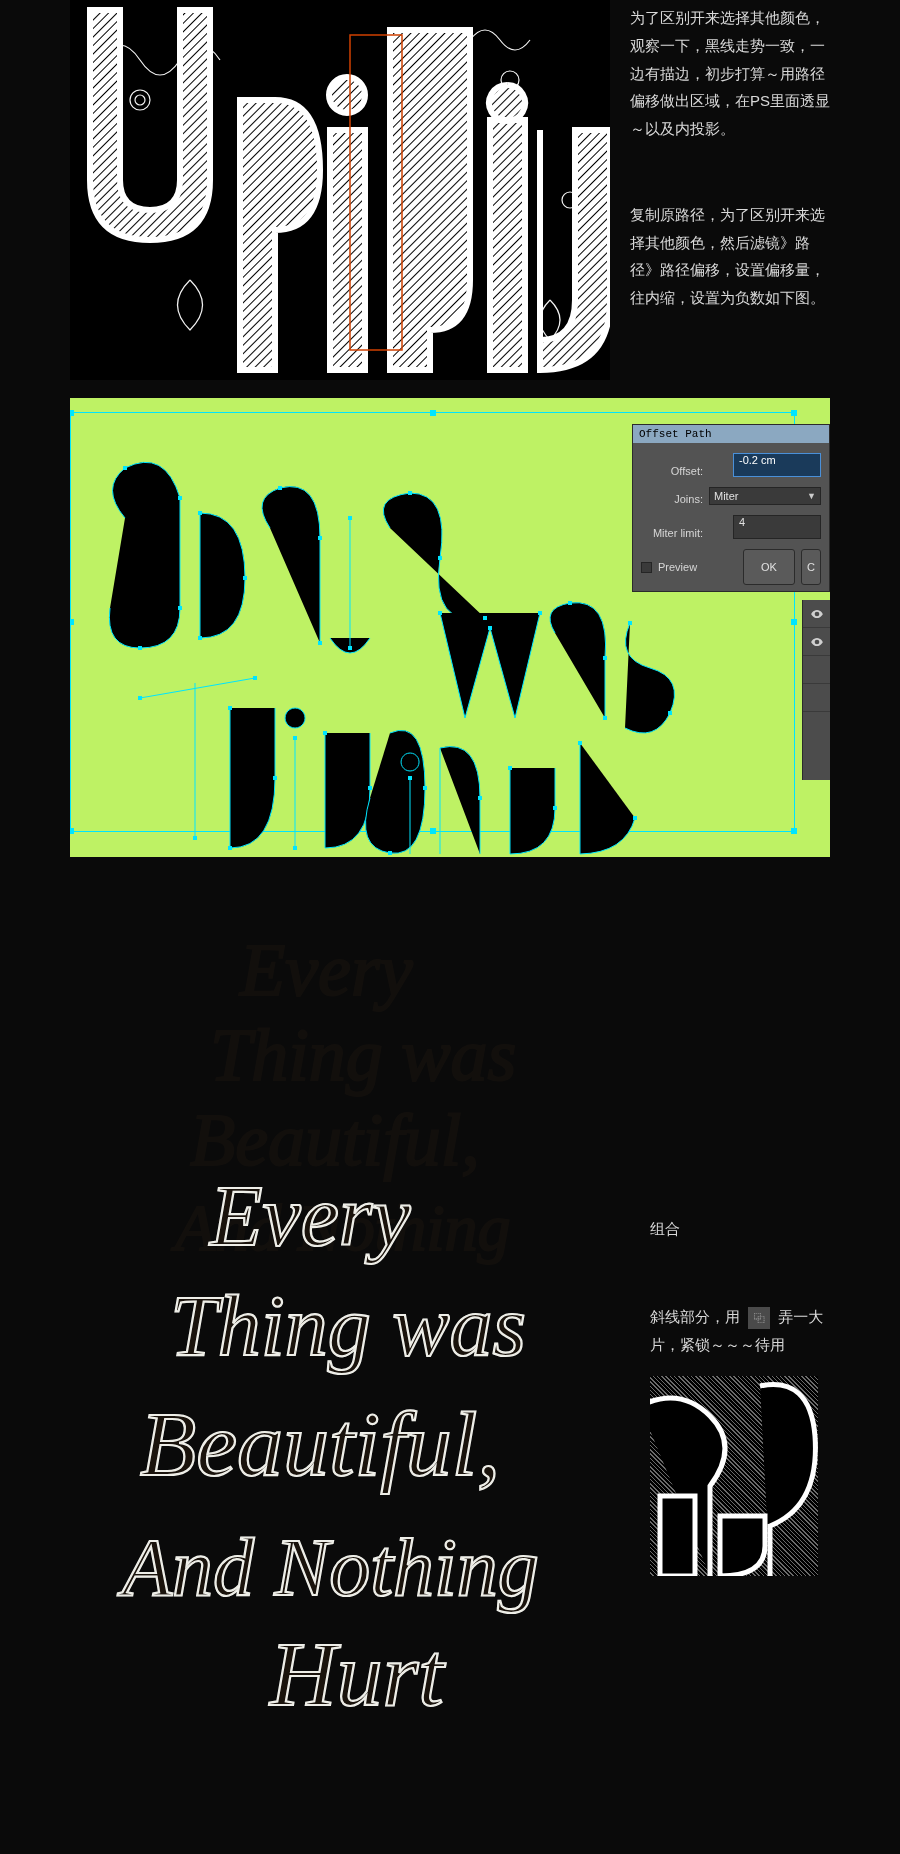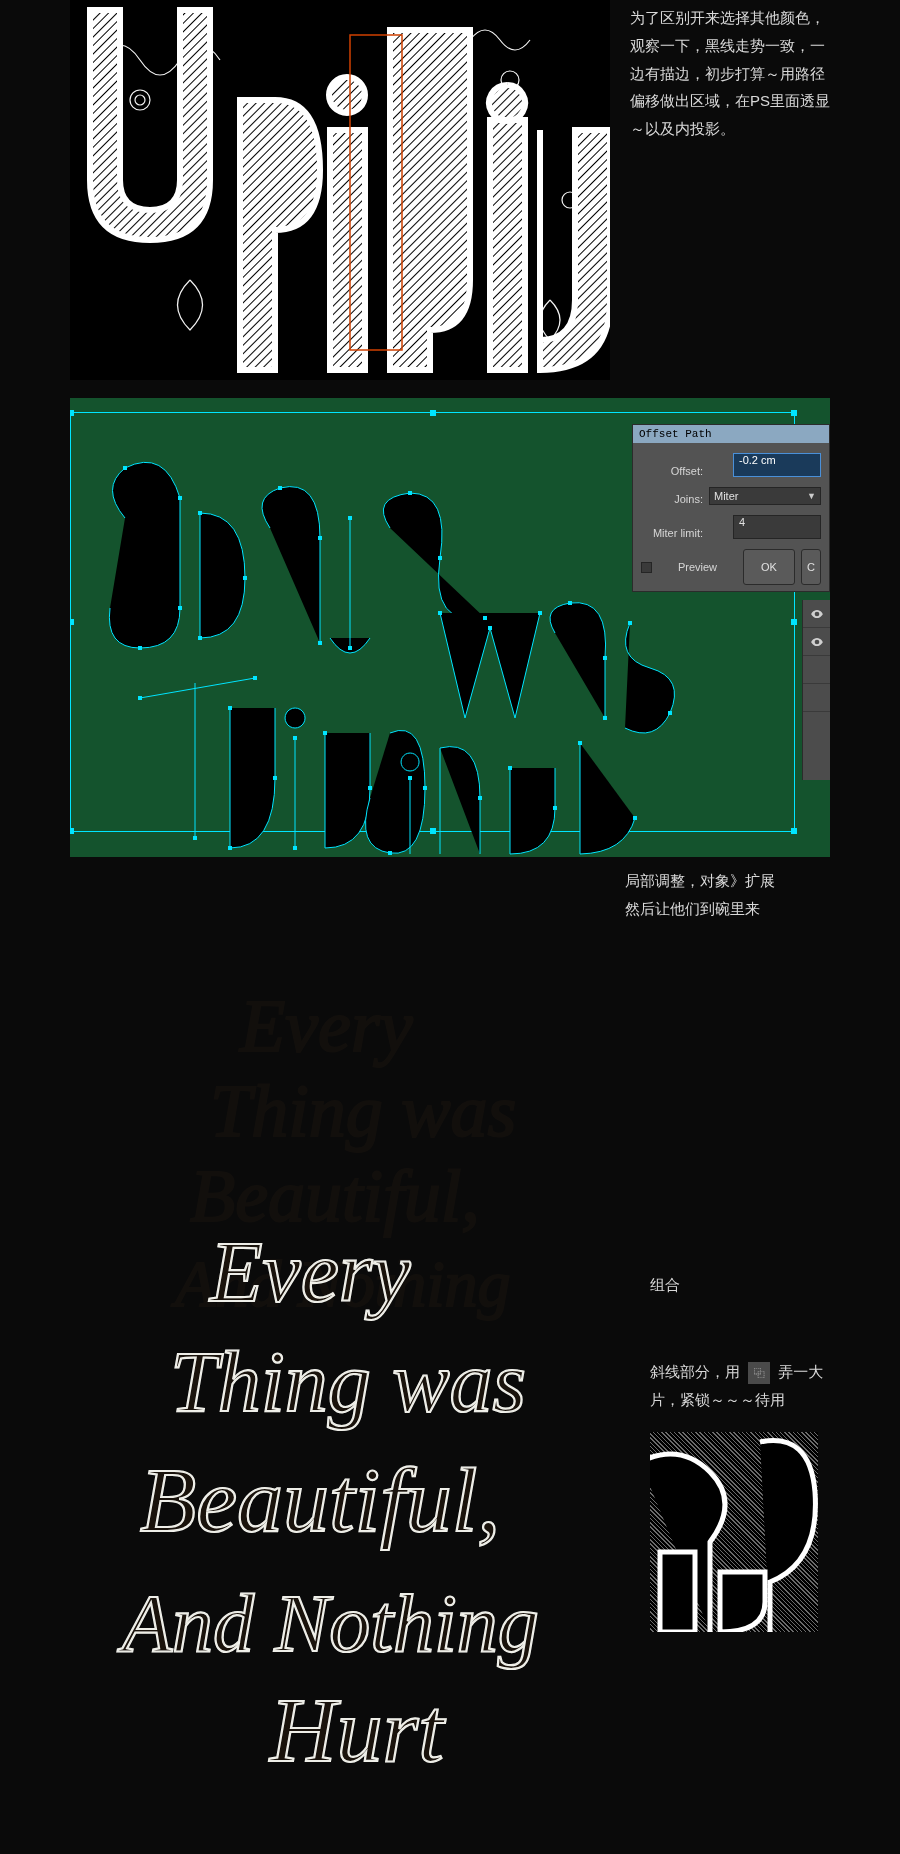--- a/index.html
+++ b/index.html
@@ -7,40 +7,40 @@
 .container { width: 760px; margin: 0 auto; background: #0a0a0a; position: relative; }
 
 
 .top-row { display: flex; gap: 20px; padding: 0 0 18px 0; }
 .ref-img-box { width: 540px; height: 380px; background: #000; position: relative; overflow: hidden; }
 .ornate-letters { position: absolute; inset: 0; }
 .side-text { flex: 1; color: #d9d9d9; font-size: 15px; line-height: 1.85; padding-top: 4px; }
 .side-text .p2 { margin-top: 58px; }
 
 
-.ai-screenshot { width: 760px; height: 459px; background: #14532d; position: relative; overflow: hidden; }
+.ai-screenshot { width: 760px; height: 459px; background: #bef264; position: relative; overflow: hidden; }
 .bounding-box { position: absolute; left: 0; top: 14px; width: 725px; height: 420px; border: 1px solid #00e5ff; }
 .handle { position: absolute; width: 6px; height: 6px; background: #00e5ff; }
 .bounding-box .h-tl { left: -3px; top: -3px; } .bounding-box .h-tc { left: 50%; top: -3px; margin-left: -3px; }
 .bounding-box .h-tr { right: -3px; top: -3px; } .bounding-box .h-ml { left: -3px; top: 50%; margin-top: -3px; }
 .bounding-box .h-mr { right: -3px; top: 50%; margin-top: -3px; } .bounding-box .h-bl { left: -3px; bottom: -3px; }
 .bounding-box .h-bc { left: 50%; bottom: -3px; margin-left: -3px; } .bounding-box .h-br { right: -3px; bottom: -3px; }
 .script-paths { position: absolute; inset: 0; }
 
 
 .dialog { position: absolute; right: 0; top: 26px; width: 198px; background: #535353; border: 1px solid #2b2b2b; font-size: 11px; color: #d6d6d6; }
 .dialog-title { background: #8ba8c1; color: #000; height: 18px; line-height: 18px; padding: 0 6px; font-family: "Courier New", monospace; font-size: 11px; }
 .dialog-body { padding: 10px 8px 6px 8px; }
 .dlg-row { display: flex; align-items: flex-end; margin-bottom: 10px; }
 .dlg-label { flex: 0 0 62px; text-align: right; margin-right: 6px; font-size: 11px; color: #d6d6d6; }
 .dlg-input { flex: 1; height: 24px; background: #3a3a3a; border: 1px solid #252525; color: #e0e0e0; padding: 0 5px; font-size: 11px; margin-left: 24px; }
 .dlg-input.hl { background: #1a3a5a; color: #fff; border: 1px solid #4a90d9; }
 .dlg-select { flex: 1; height: 18px; background: #3a3a3a; border: 1px solid #252525; color: #e0e0e0; display: flex; align-items: center; justify-content: space-between; padding: 0 4px; font-size: 11px; }
 .dlg-select .chev { font-size: 9px; color: #ccc; }
-.dlg-foot { display: flex; align-items: center; gap: 6px; margin-top: 8px; text-align: center; }
+.dlg-foot { display: flex; align-items: center; gap: 6px; margin-top: 8px; }
 .dlg-check { width: 11px; height: 11px; background: #3a3a3a; border: 1px solid #252525; display: inline-block; }
 .dlg-preview-lbl { font-size: 11px; flex: 1; }
 .dlg-btn { width: 52px; height: 36px; background: #5a5a5a; border: 1px solid #2b2b2b; color: #e0e0e0; font-size: 11px; display: flex; align-items: center; justify-content: center; border-radius: 3px; }
 
 
 .layers-slice { position: absolute; right: 0; top: 202px; width: 28px; height: 180px; background: #4c4c4c; border-left: 1px solid #2b2b2b; }
 .layer-row { height: 28px; border-bottom: 1px solid #3a3a3a; display: flex; align-items: center; justify-content: center; }
 .eye-icon { width: 14px; height: 14px; position: relative; }
 .eye-icon svg { width: 14px; height: 14px; fill: #d0d0d0; }
 
@@ -94,20 +94,21 @@
         <defs>
           <pattern id="hatchW" patternUnits="userSpaceOnUse" width="6" height="6" patternTransform="rotate(45)">
             <rect width="6" height="6" fill="#fff"></rect>
             <line x1="0" y1="0" x2="0" y2="6" stroke="#000" stroke-width="2"></line>
           </pattern>
         </defs>
       </svg>
     </div>
     <div class="side-text">
       <p>为了区别开来选择其他颜色，观察一下，黑线走势一致，一边有描边，初步打算～用路径偏移做出区域，在PS里面透显～以及内投影。</p>
+      <p class="p2">复制原路径，为了区别开来选择其他颜色，然后滤镜》路径》路径偏移，设置偏移量，往内缩，设置为负数如下图。</p>
     </div>
   </div>
 
   <div class="ai-screenshot">
     <div class="bounding-box">
       <div class="handle h-tl"></div>
       <div class="handle h-tc"></div>
       <div class="handle h-tr"></div>
       <div class="handle h-ml"></div>
       <div class="handle h-mr"></div>
@@ -227,24 +228,20 @@
             </svg>
         </span>
       </div>
       <div class="layer-row"></div>
       <div class="layer-row"></div>
     </div>
   </div>
 
   <div class="caption-row">
     <div class="caption-spacer"></div>
-    <div class="caption-text">
-      <p>局部调整，对象》扩展</p>
-      <p>然后让他们到碗里来</p>
-    </div>
   </div>
 
   <div class="final-area">
 
     <svg class="ghost-script" viewBox="0 0 500 400">
       <g fill="#3b2a1a" stroke="#3b2a1a" stroke-width="2">
         <text x="120" y="90" font-size="74" font-style="italic" font-family="cursive">Every</text>
         <text x="90" y="175" font-size="74" font-style="italic" font-family="cursive">Thing was</text>
         <text x="70" y="260" font-size="74" font-style="italic" font-family="cursive">Beautiful,</text>
         <text x="55" y="345" font-size="66" font-style="italic" font-family="cursive">And Nothing</text>

